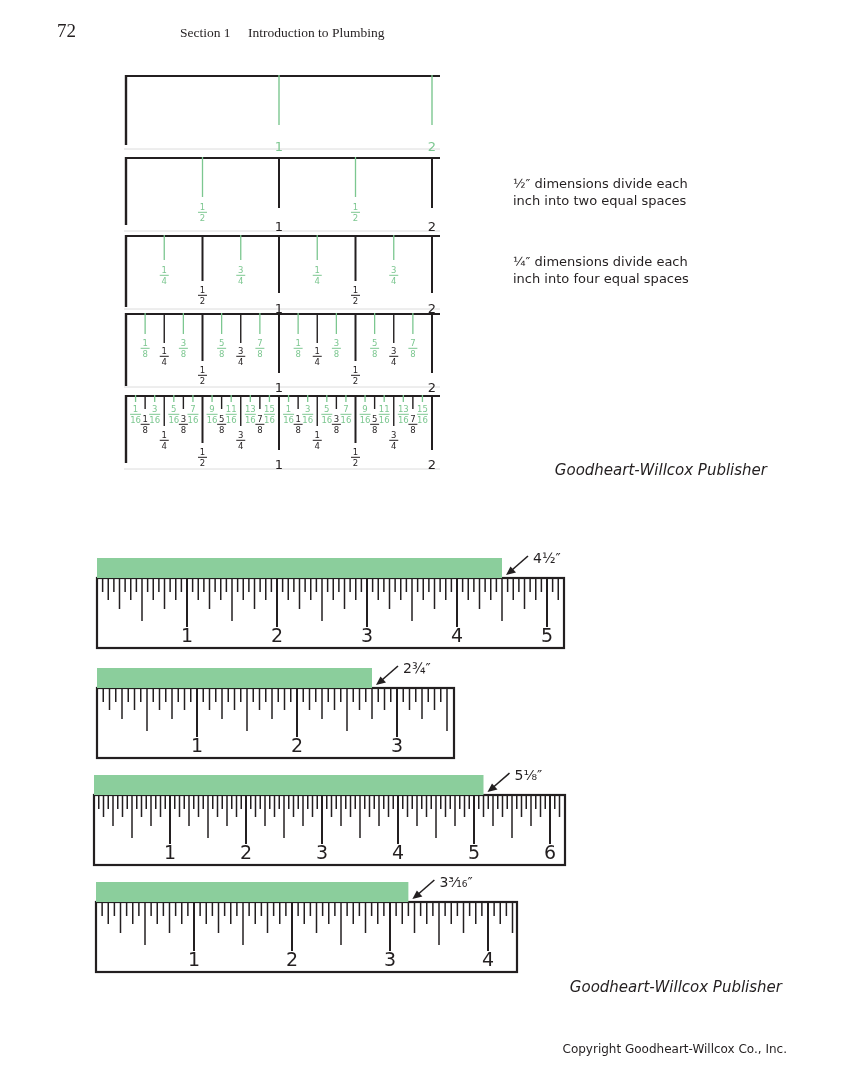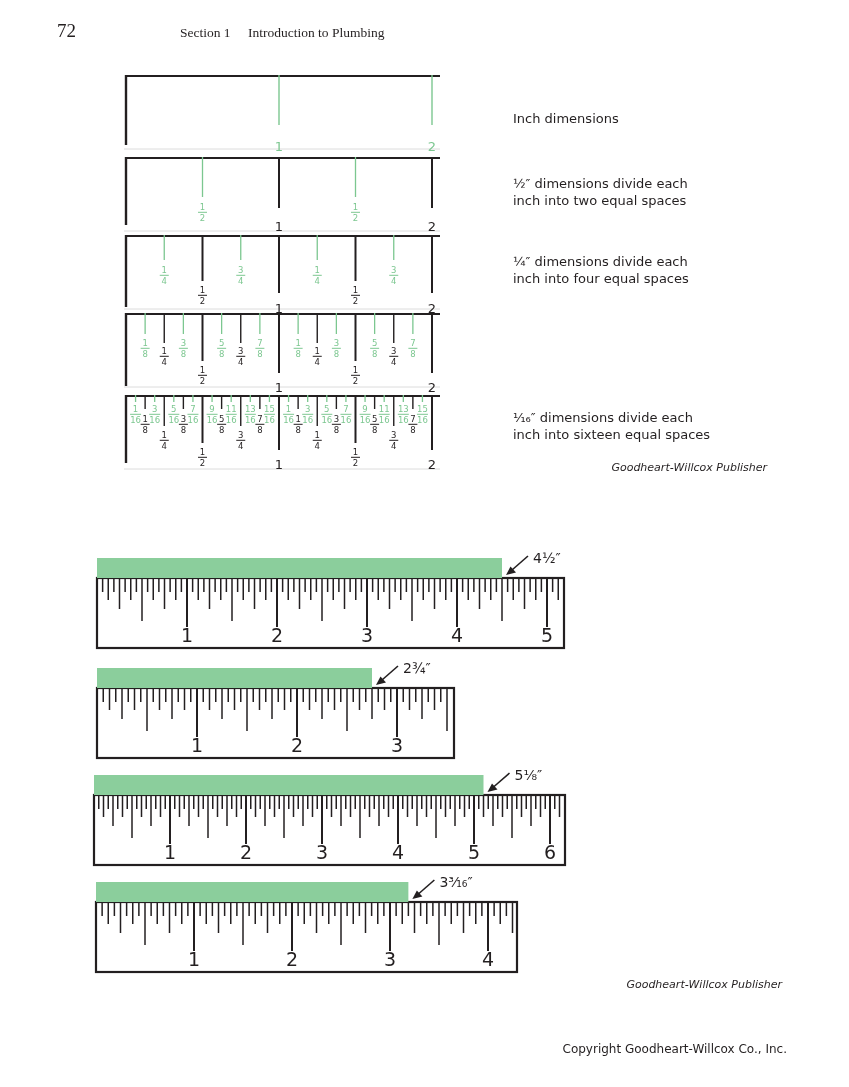--- a/index.html
+++ b/index.html
@@ -16,21 +16,21 @@
   .header{
     position:absolute;left:135px;top:25px;
     font-family:"Liberation Serif","DejaVu Serif",serif;font-size:13.5px;margin-left:45px;
   }
   .header .sec{margin-right:14px;}
   .f1label{
     position:absolute;left:513px;width:250px;
     font-size:13px;line-height:16.5px;
   }
   .credit{
-    position:absolute;font-style:italic;font-size:11px;text-align:right;
+    position:absolute;font-style:italic;font-size:15px;text-align:right;
   }
   .caption{
     position:absolute;left:57px;width:740px;margin:0;
     font-size:13px;line-height:16.5px;text-align:justify;
   }
   .caption b{font-weight:bold;}
   .copyright{
     position:absolute;right:94px;top:1042px;font-size:12px;
   }
   svg{position:absolute;overflow:visible;}
@@ -297,34 +297,27 @@
         <text x="269.75" y="54" font-size="8.5" fill="#231f20" text-anchor="middle">4</text>
         <text x="78.5" y="60" font-size="8.5" fill="#231f20" text-anchor="middle">1</text>
         <line x1="74" y1="62.3" x2="83" y2="62.3" stroke="#231f20" stroke-width="1"></line>
         <text x="78.5" y="71" font-size="8.5" fill="#231f20" text-anchor="middle">2</text>
         <text x="231.5" y="60" font-size="8.5" fill="#231f20" text-anchor="middle">1</text>
         <line x1="227" y1="62.3" x2="236" y2="62.3" stroke="#231f20" stroke-width="1"></line>
         <text x="231.5" y="71" font-size="8.5" fill="#231f20" text-anchor="middle">2</text>
       </svg>
     </div>
 
-  <div class="f1label" style="top:111px">
-    <span>Inch dimensions</span>
-  </div>
   <div class="f1label" style="top:254px">
     <span>¼″ dimensions divide each</span><br>
     <span>inch into four equal spaces</span>
   </div>
   <div class="f1label" style="top:176px">
     <span>½″ dimensions divide each</span><br>
     <span>inch into two equal spaces</span>
-  </div>
-  <div class="f1label" style="top:410px">
-    <span>¹⁄₁₆″ dimensions divide each</span><br>
-    <span>inch into sixteen equal spaces</span>
   </div>
 
   <div class="credit" style="right:114px;top:461px">Goodheart-Willcox Publisher</div>
 
 
   <div id="fig2">
       <svg width="599" height="105" style="left: 96px; top: 546px;">
         <rect x="1" y="32" width="467" height="70" fill="#ffffff" stroke="#231f20" stroke-width="2.2"></rect>
         <line x1="6.625" y1="33" x2="6.625" y2="46" stroke="#231f20" stroke-width="1.5"></line>
         <line x1="12.25" y1="33" x2="12.25" y2="54" stroke="#231f20" stroke-width="1.5"></line>

